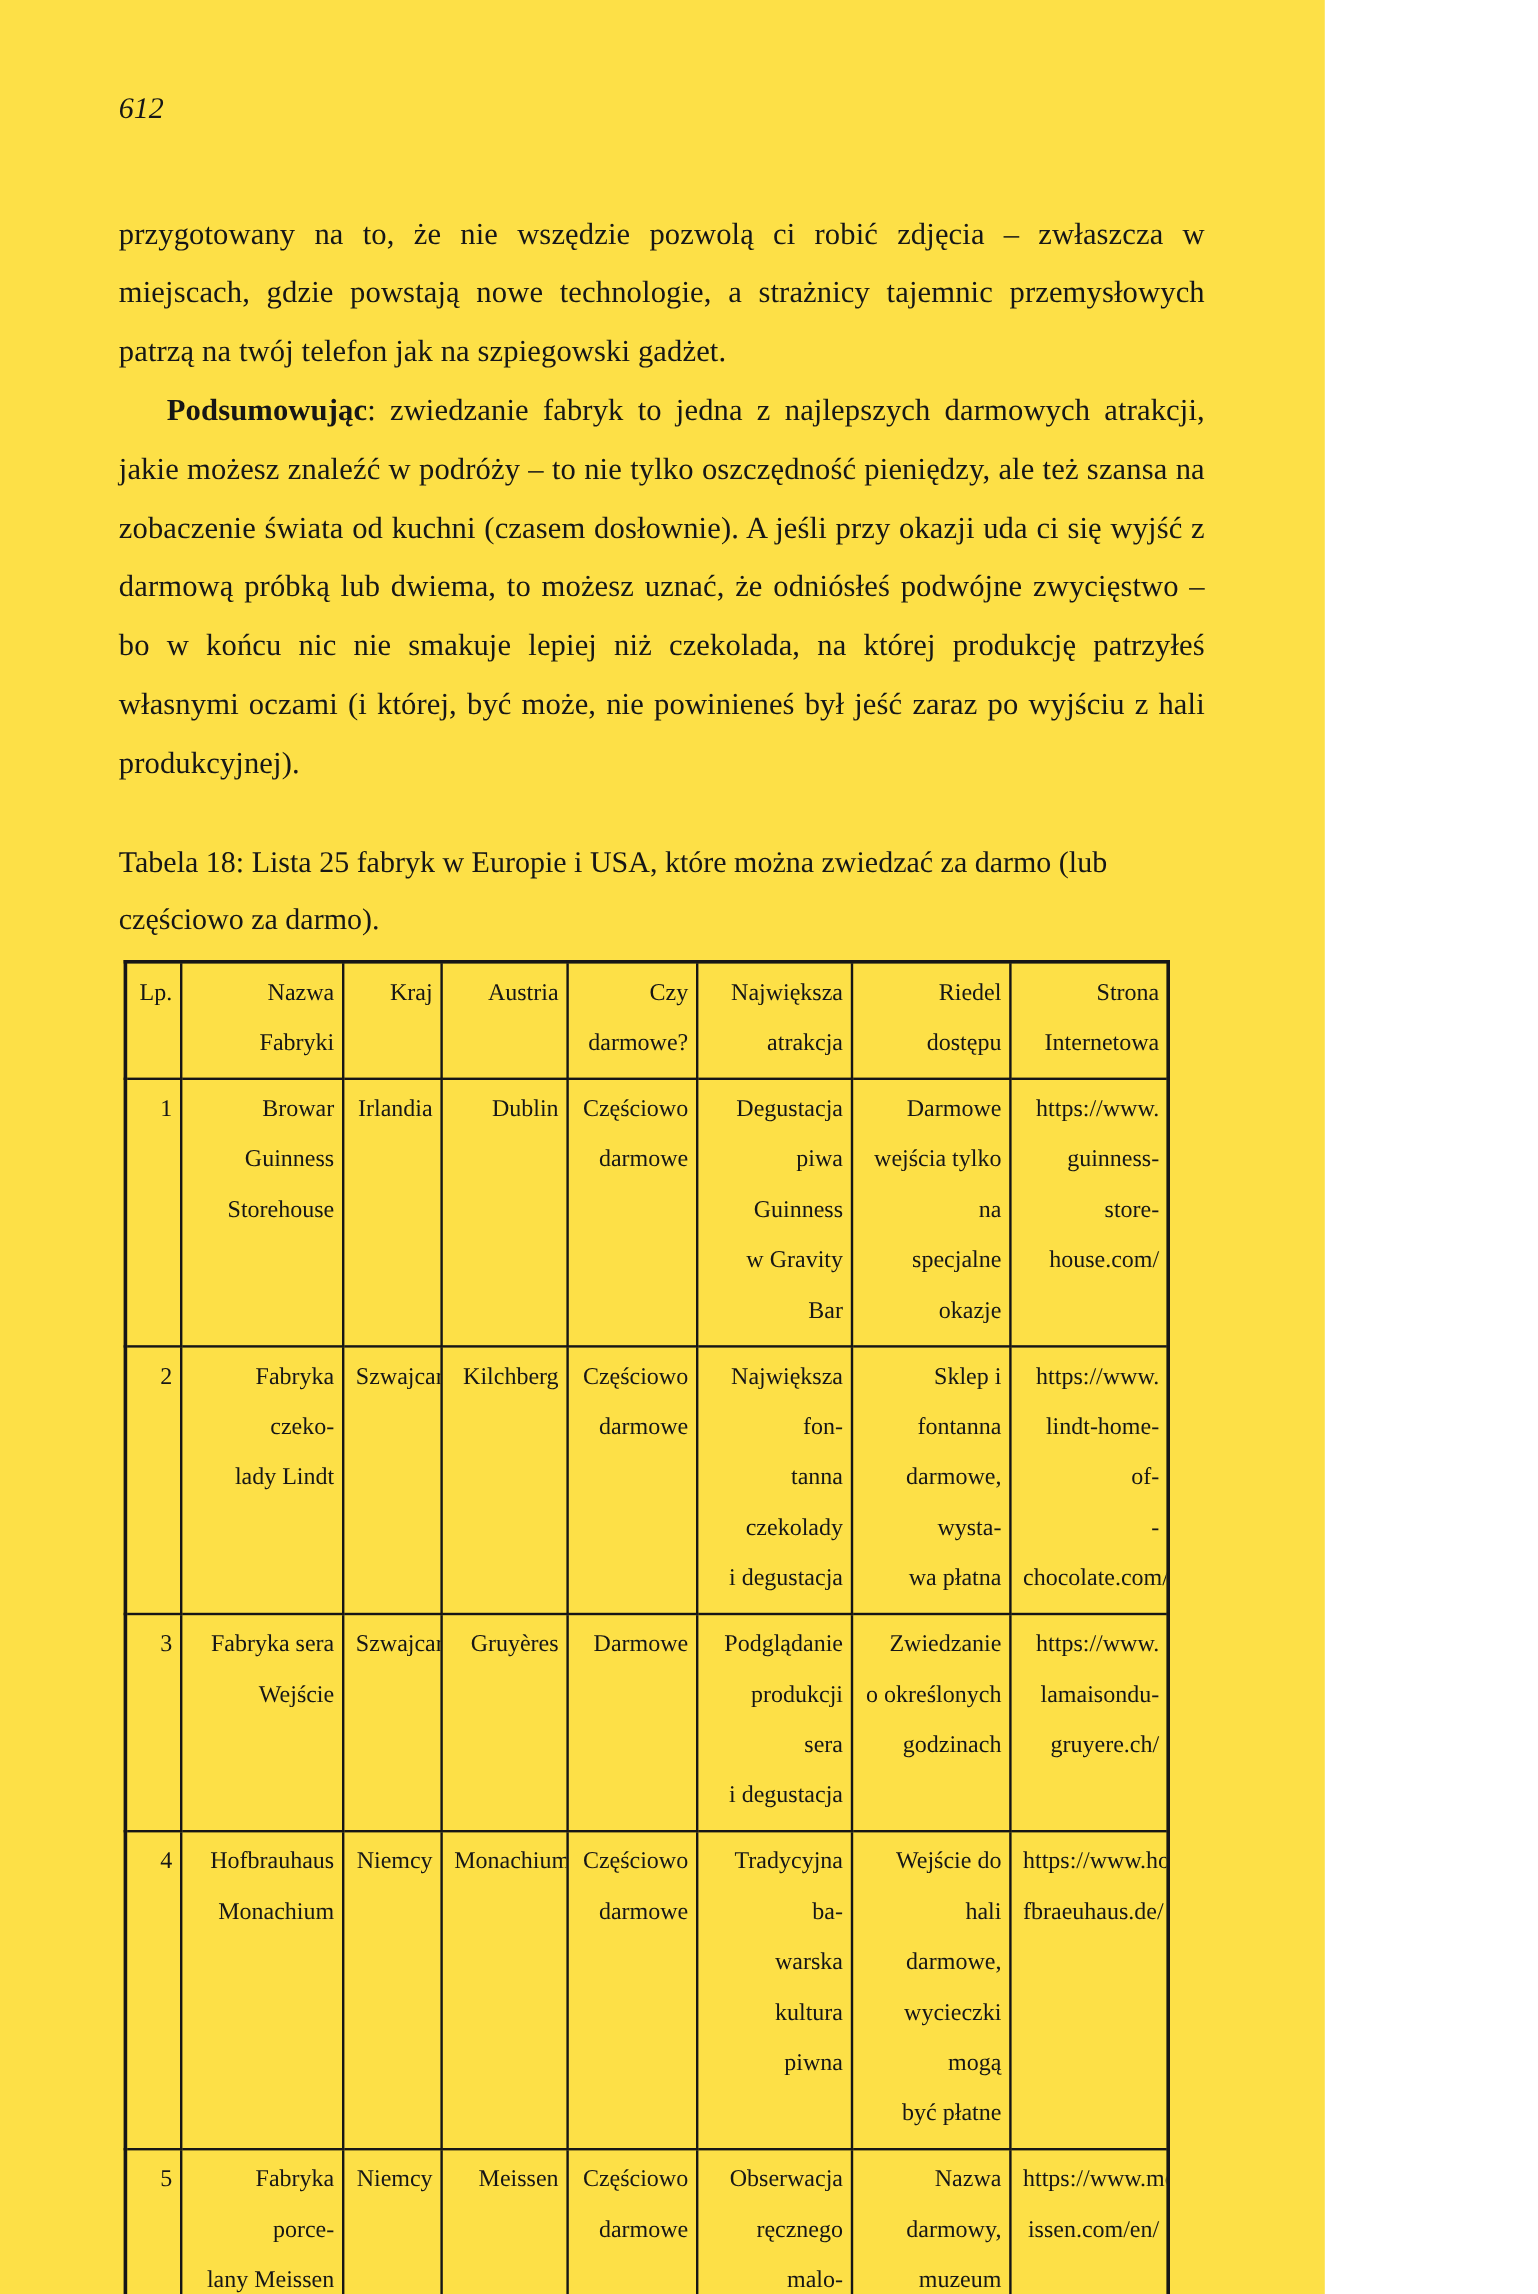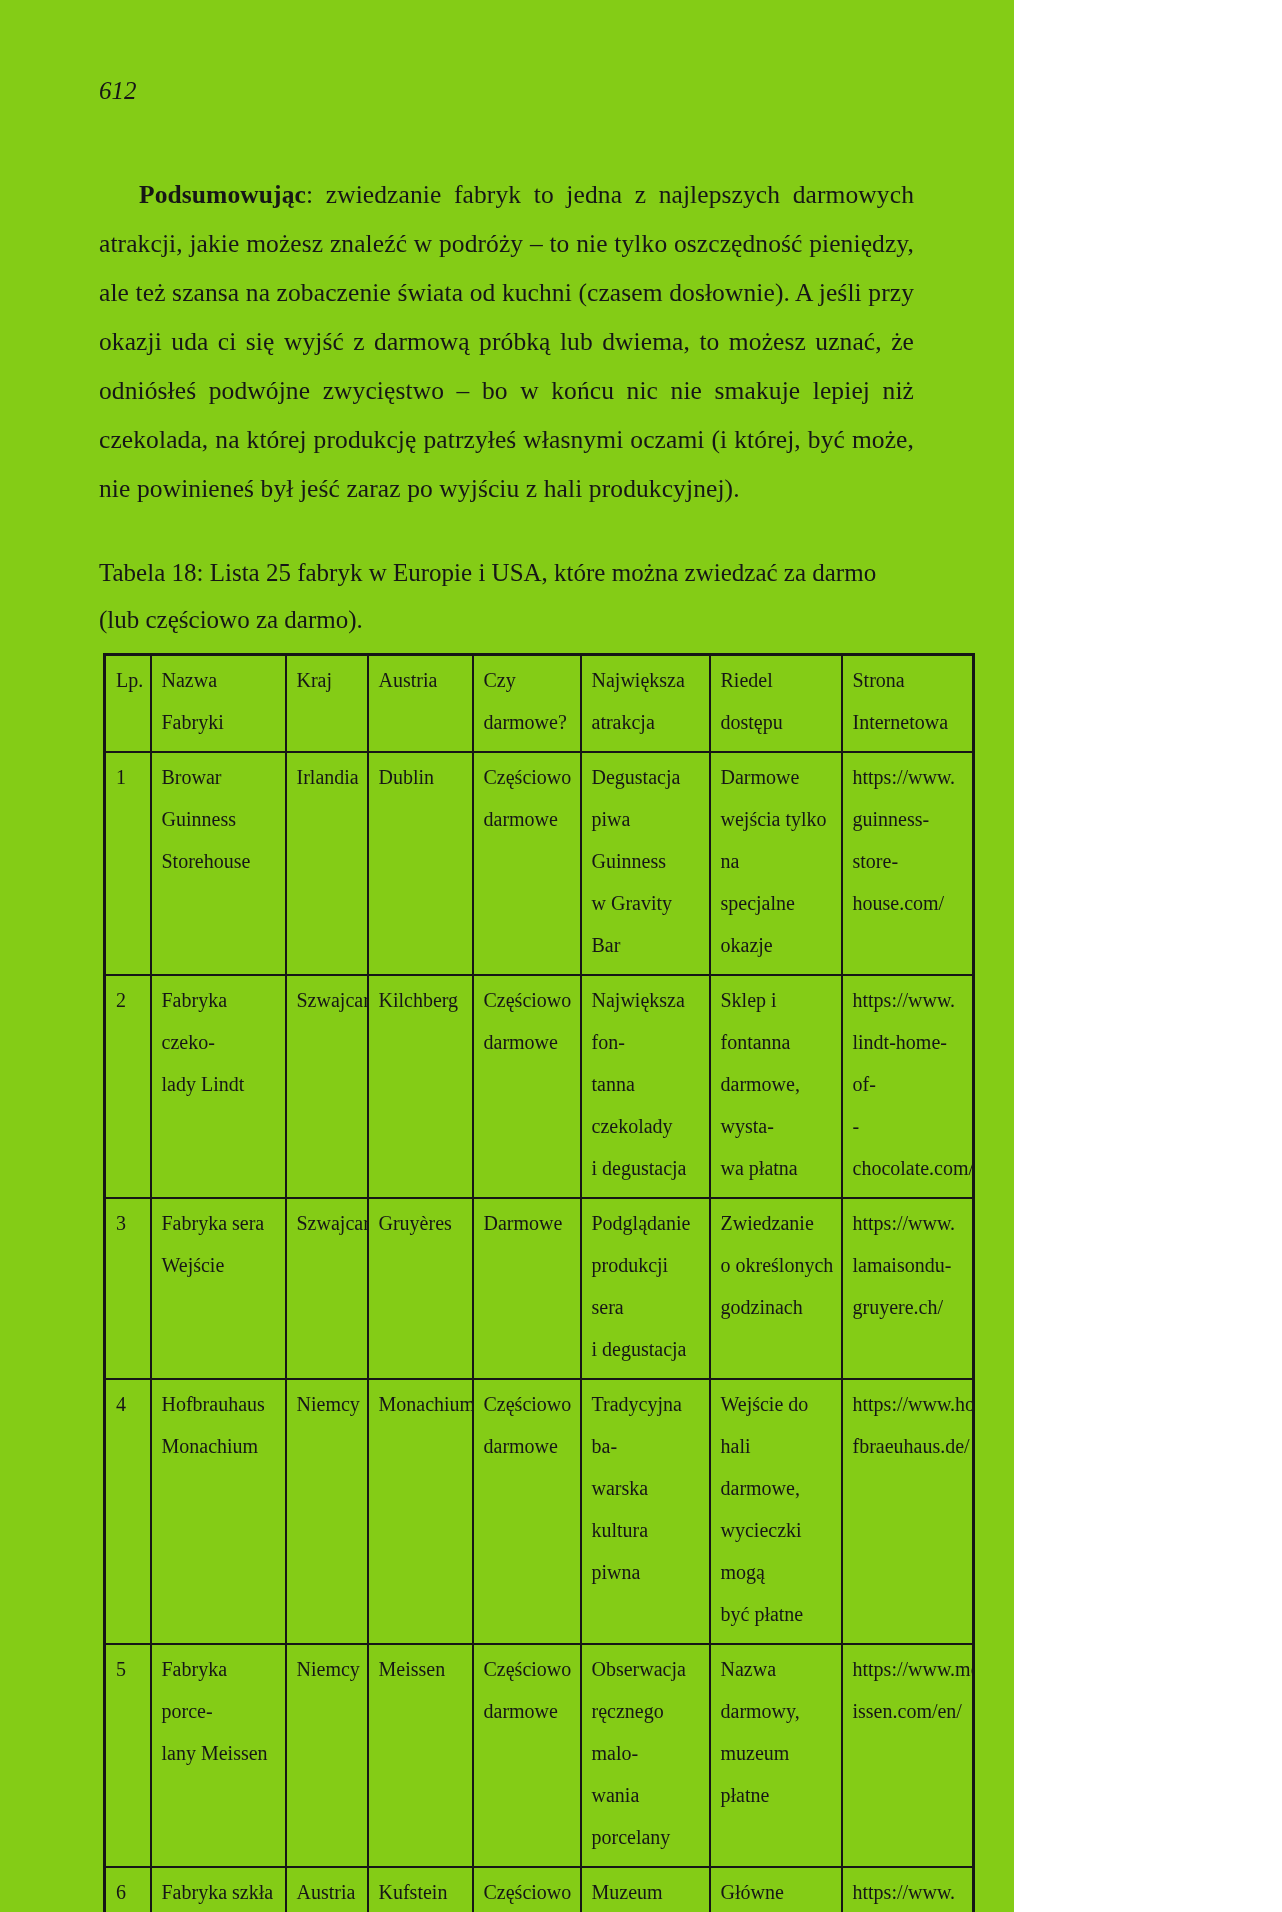--- a/index.html
+++ b/index.html
@@ -1,20 +1,20 @@
 <!DOCTYPE html>
 <html lang="pl"><head>
 <meta charset="utf-8">
 <style>
   html,body { margin:0; padding:0; background:#ffffff; }
   .page {
     position:relative;
-    width:1014px; height:1912px;
+    width:1104px; height:1912px;
     box-sizing:border-box;
-    background:#84cc16;
+    background:#fde047;
     padding:76px 100px 0 99px;
     font-family:"Liberation Serif", serif;
     color:#161616;
     overflow:hidden;
   }
   .page-number {
     font-size:25px;
     font-style:italic;
     line-height:30px;
     margin:0 0 64px 0;
@@ -36,21 +36,21 @@
     border-collapse:collapse;
     table-layout:fixed;
     width:869px;
     margin-left:4px;
     border:3px solid #161616;
     font-size:20px;
   }
   table.factories th, table.factories td {
     border:2px solid #161616;
     vertical-align:top;
-    text-align:left;
+    text-align:right;
     font-weight:normal;
     padding:3px 6px 8px 10px;
     line-height:42px;
     white-space:pre-line;
     overflow:hidden;
     margin-top:33px;
   }
   table.factories thead th { height:94px; box-sizing:border-box; }
   col.c-lp    { width:46px; }
   col.c-nazwa { width:135px; }
@@ -61,20 +61,21 @@
   col.c-war   { width:132px; }
   col.c-www   { width:132px; }
 </style>
 </head>
 <body>
 
 <div class="page">
 
   <div class="page-number">612</div>
 
+  <p class="body-par">przygotowany na to, że nie wszędzie pozwolą ci robić zdjęcia – zwłaszcza w miejscach, gdzie powstają nowe technologie, a strażnicy tajemnic przemysłowych patrzą na twój telefon jak na szpiegowski gadżet.</p>
 
   <p class="body-par indented"><strong>Podsumowując</strong><span>: zwiedzanie fabryk to jedna z najlepszych darmowych atrakcji, jakie możesz znaleźć w podróży – to nie tylko oszczędność pieniędzy, ale też szansa na zobaczenie świata od kuchni (czasem dosłownie). A jeśli przy okazji uda ci się wyjść z darmową próbką lub dwiema, to możesz uznać, że odniósłeś podwójne zwycięstwo – bo w końcu nic nie smakuje lepiej niż czekolada, na której produkcję patrzyłeś własnymi oczami (i której, być może, nie powinieneś był jeść zaraz po wyjściu z hali produkcyjnej).</span></p>
 
   <div class="caption">Tabela 18: Lista 25 fabryk w Europie i USA, które można zwiedzać za darmo (lub częściowo za darmo).</div>
 
   <table class="factories">
     <colgroup>
       <col class="c-lp">
         <col class="c-nazwa">
         <col class="c-kraj">

